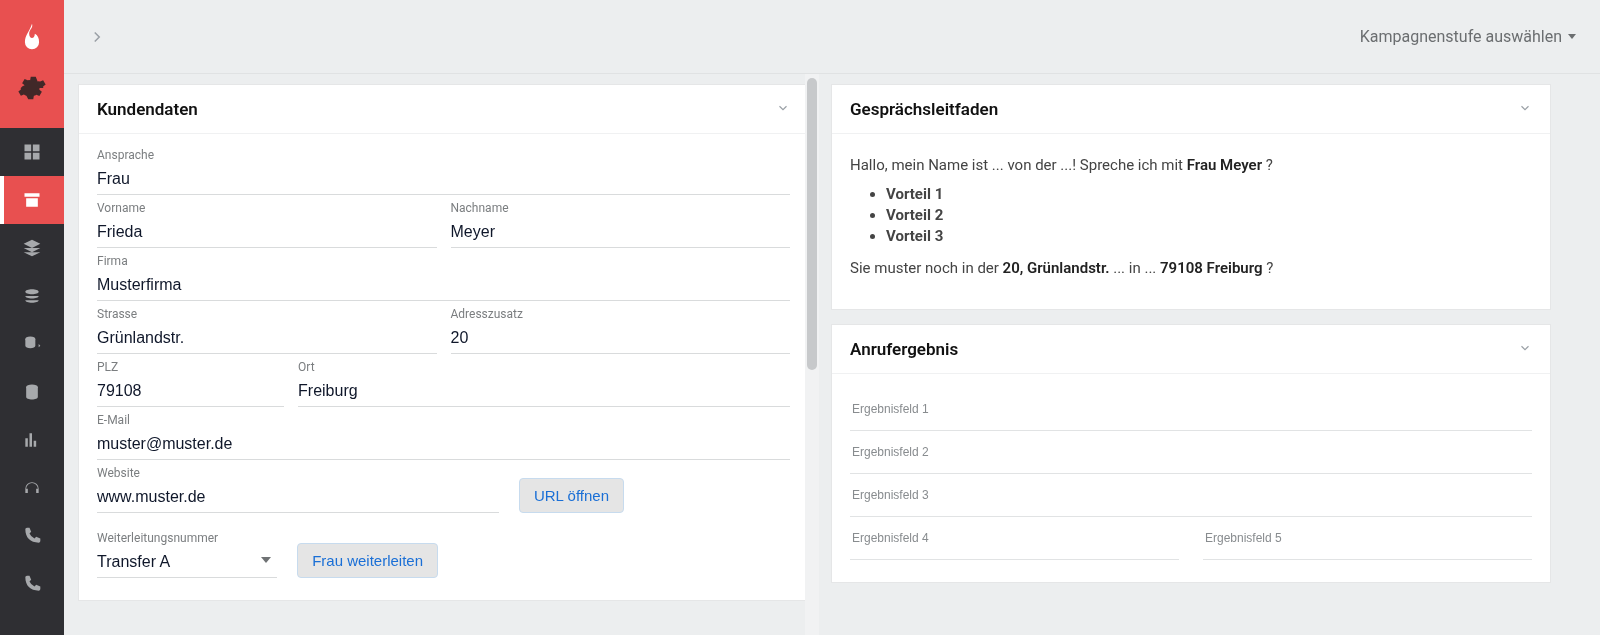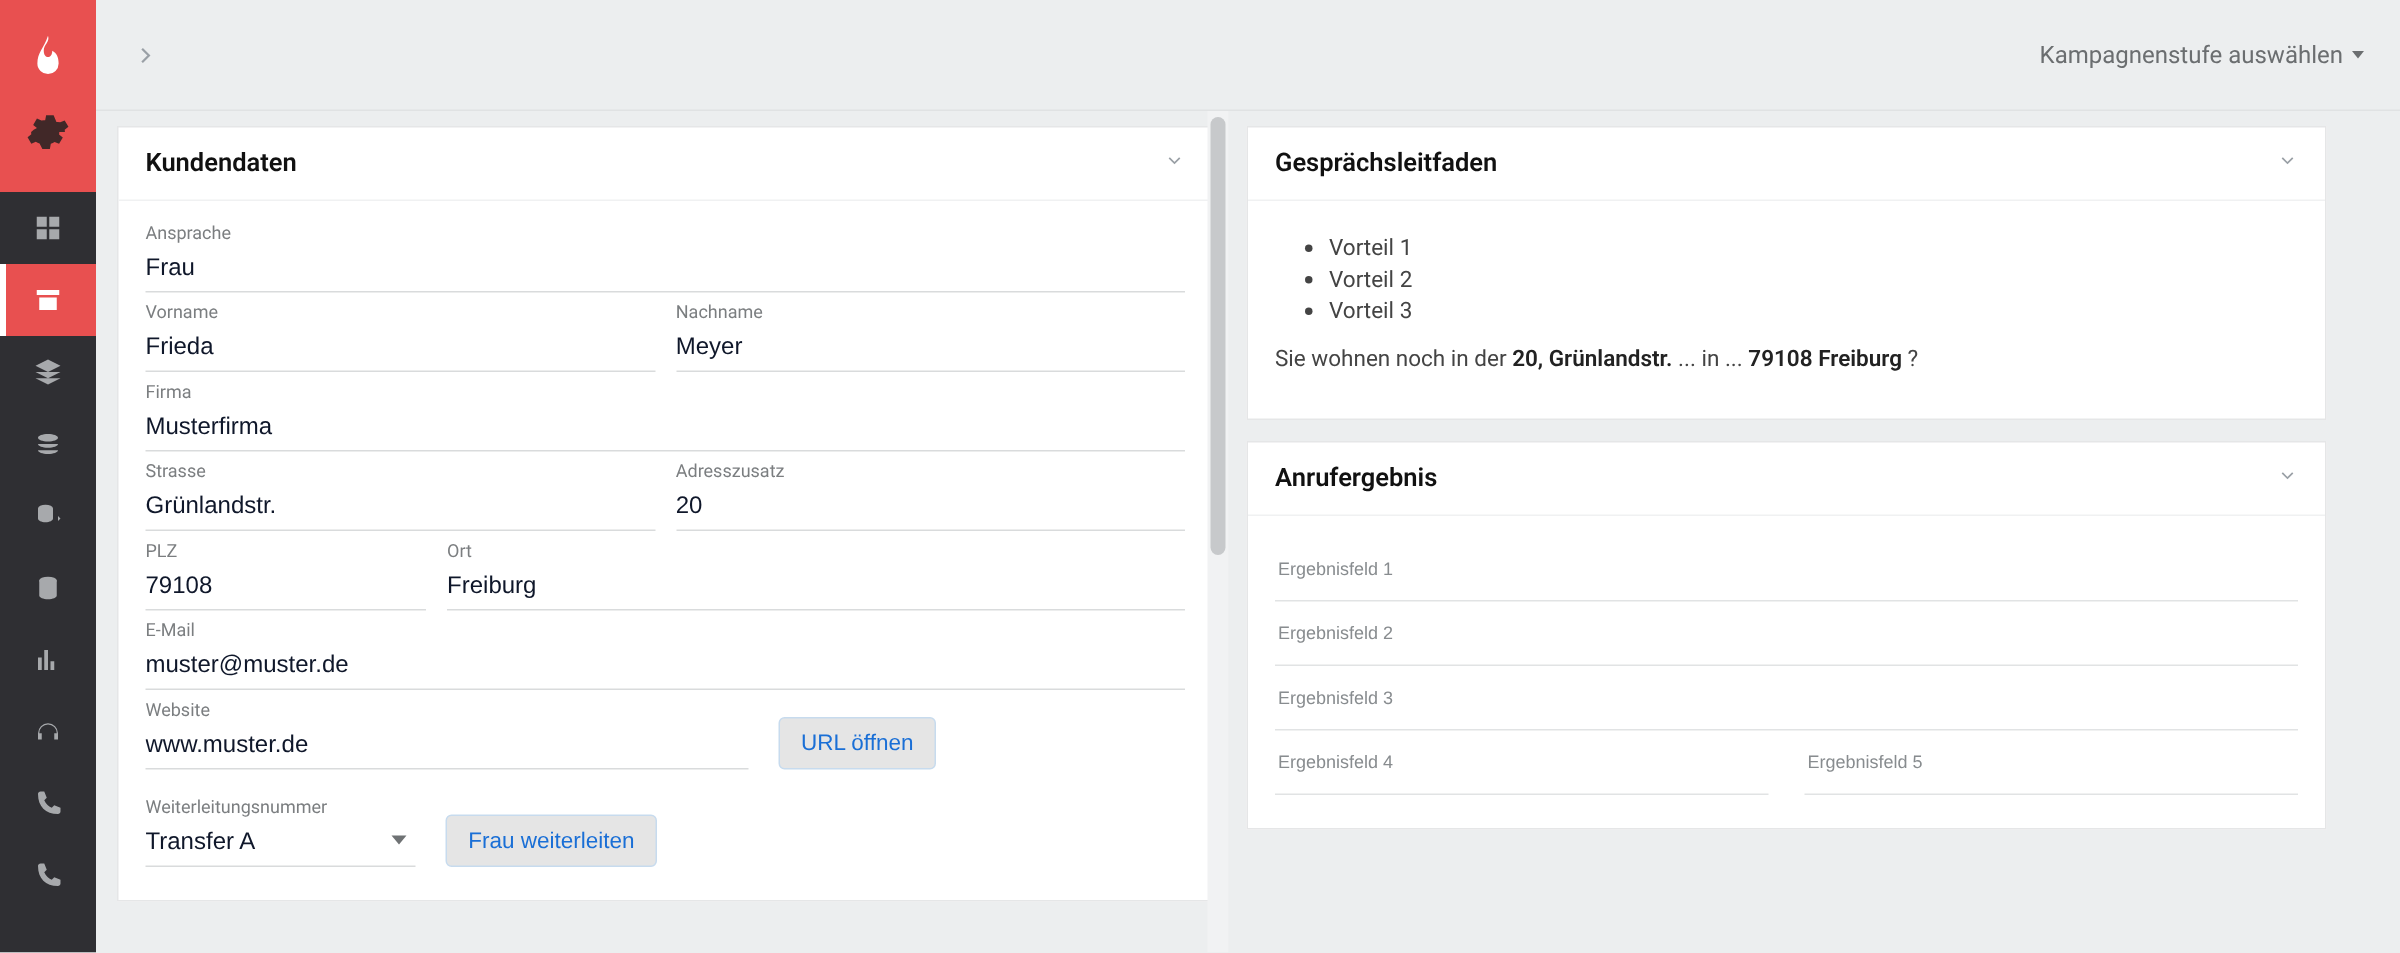--- a/index.html
+++ b/index.html
@@ -43,21 +43,21 @@
   .control-line { border: none; border-bottom: 1px solid #d9dbdc; background: transparent; padding: 6px 0 6px 0; font-size: 16px; color: #0f172a; width: 100%; outline: none; }
   .control-line::placeholder { color: #9aa0a6; }
   .select-wrap { position: relative; }
   .select-wrap .caret2 { position: absolute; right: 6px; top: 10px; width: 0; height: 0; border-left: 5px solid transparent; border-right: 5px solid transparent; border-top: 6px solid #6f7274; }
 
   .btn-outline { border: 1px solid #c7dbee; background: #e5e5e5; color: #1a6fd6; padding: 8px 14px; font-size: 15px; border-radius: 4px; cursor: pointer; }
   .inline-row { display: flex; align-items: flex-end; gap: 20px; margin-top: 4px; }
 
   .script p { margin: 6px 0; color: #444; line-height: 1.55; }
   .script ul { margin: 8px 0 12px 36px; color: #444; }
-  .script ul li { margin: 3px 0; }
+  .script ul li { margin: 3px 0; font-weight: bold; }
   .script strong { font-weight: 600; color: #222; }
 
   .result-fields .rf { border: none; border-bottom: 1px solid #e1e3e4; background: transparent; padding: 14px 2px 14px 2px; width: 100%; font-size: 12px; color: #14532d; outline: none; }
   .result-fields .rf::placeholder { color: #888c8f; }
   .result-row { display: flex; gap: 24px; }
 
   .chev svg { width: 14px; height: 14px; fill: #9aa0a6; }
   .crumb svg { width: 18px; height: 18px; fill: #9aa0a6; }
 </style>
 </head>
@@ -231,27 +231,30 @@
 
       <div class="col col-right">
         <div class="panel">
           <div class="panel-head">
             <span>Gesprächsleitfaden</span>
             <span class="chev"><svg viewBox="0 0 24 24">
                   <path d="M6 9l6 6 6-6" fill="none" stroke="#9aa0a6" stroke-width="2"></path>
                 </svg></span>
           </div>
           <div class="panel-body script">
+            <p>
+              <span>Hallo, mein Name ist ... von der ...! Spreche ich mit </span><strong>Frau Meyer</strong><span> ?</span>
+            </p>
             <ul>
               <li>Vorteil 1</li>
               <li>Vorteil 2</li>
               <li>Vorteil 3</li>
             </ul>
             <p>
-              <span>Sie wohnen noch in der </span><strong>20, Grünlandstr.</strong><span> ... in ... </span><strong>79108 Freiburg</strong><span> ?</span>
+              <span>Sie muster noch in der </span><strong>20, Grünlandstr.</strong><span> ... in ... </span><strong>79108 Freiburg</strong><span> ?</span>
             </p>
           </div>
         </div>
 
         <div class="panel">
           <div class="panel-head">
             <span>Anrufergebnis</span>
             <span class="chev"><svg viewBox="0 0 24 24">
                   <path d="M6 9l6 6 6-6" fill="none" stroke="#9aa0a6" stroke-width="2"></path>
                 </svg></span>

